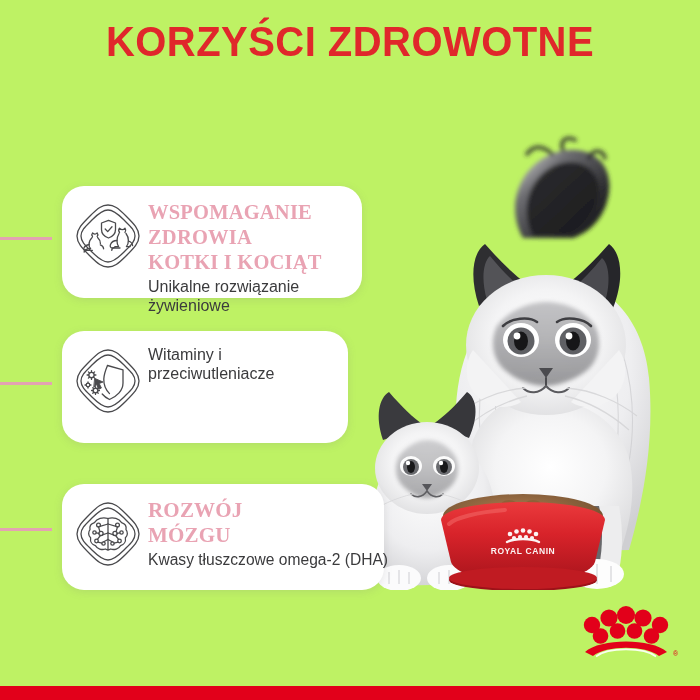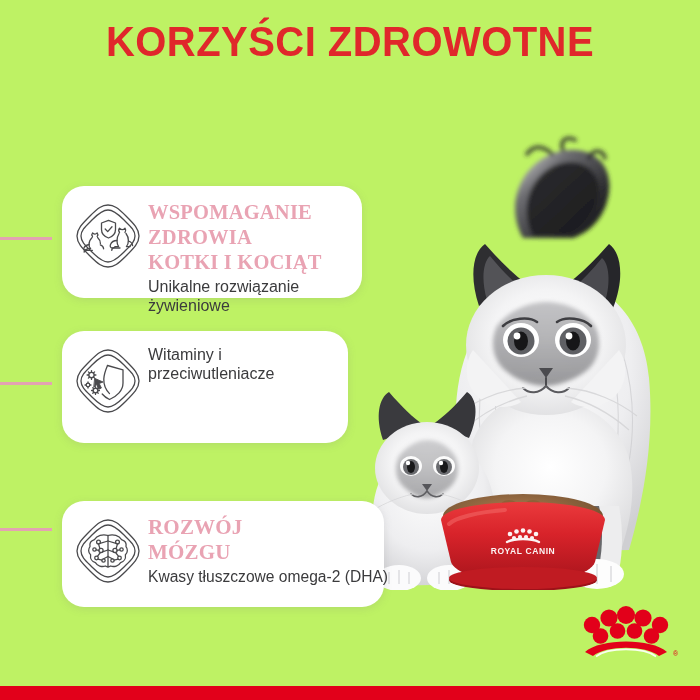--- a/index.html
+++ b/index.html
@@ -69,21 +69,21 @@
     background: #ffffff;
     border-radius: 22px;
     box-shadow: 0 2px 9px rgba(120,120,125,0.17);
     display: flex;
     align-items: flex-start;
     padding: 12px 14px 12px 12px;
     box-sizing: border-box;
   }
   .card.card1 { top: 186px;  width: 300px; height: 112px; }
   .card.card2 { top: 331px;  width: 286px; height: 112px; }
-  .card.card3 { top: 501px;  width: 322px; height: 106px; justify-content: flex-end; }
+  .card.card3 { top: 484px;  width: 322px; height: 106px; justify-content: flex-end; }
 
   .card-icon {
     flex: 0 0 auto;
     width: 68px;
     height: 68px;
     margin-top: 4px;
     margin-right: 6px;
   }
   .card-icon svg { display: block; width: 68px; height: 68px; }
 

